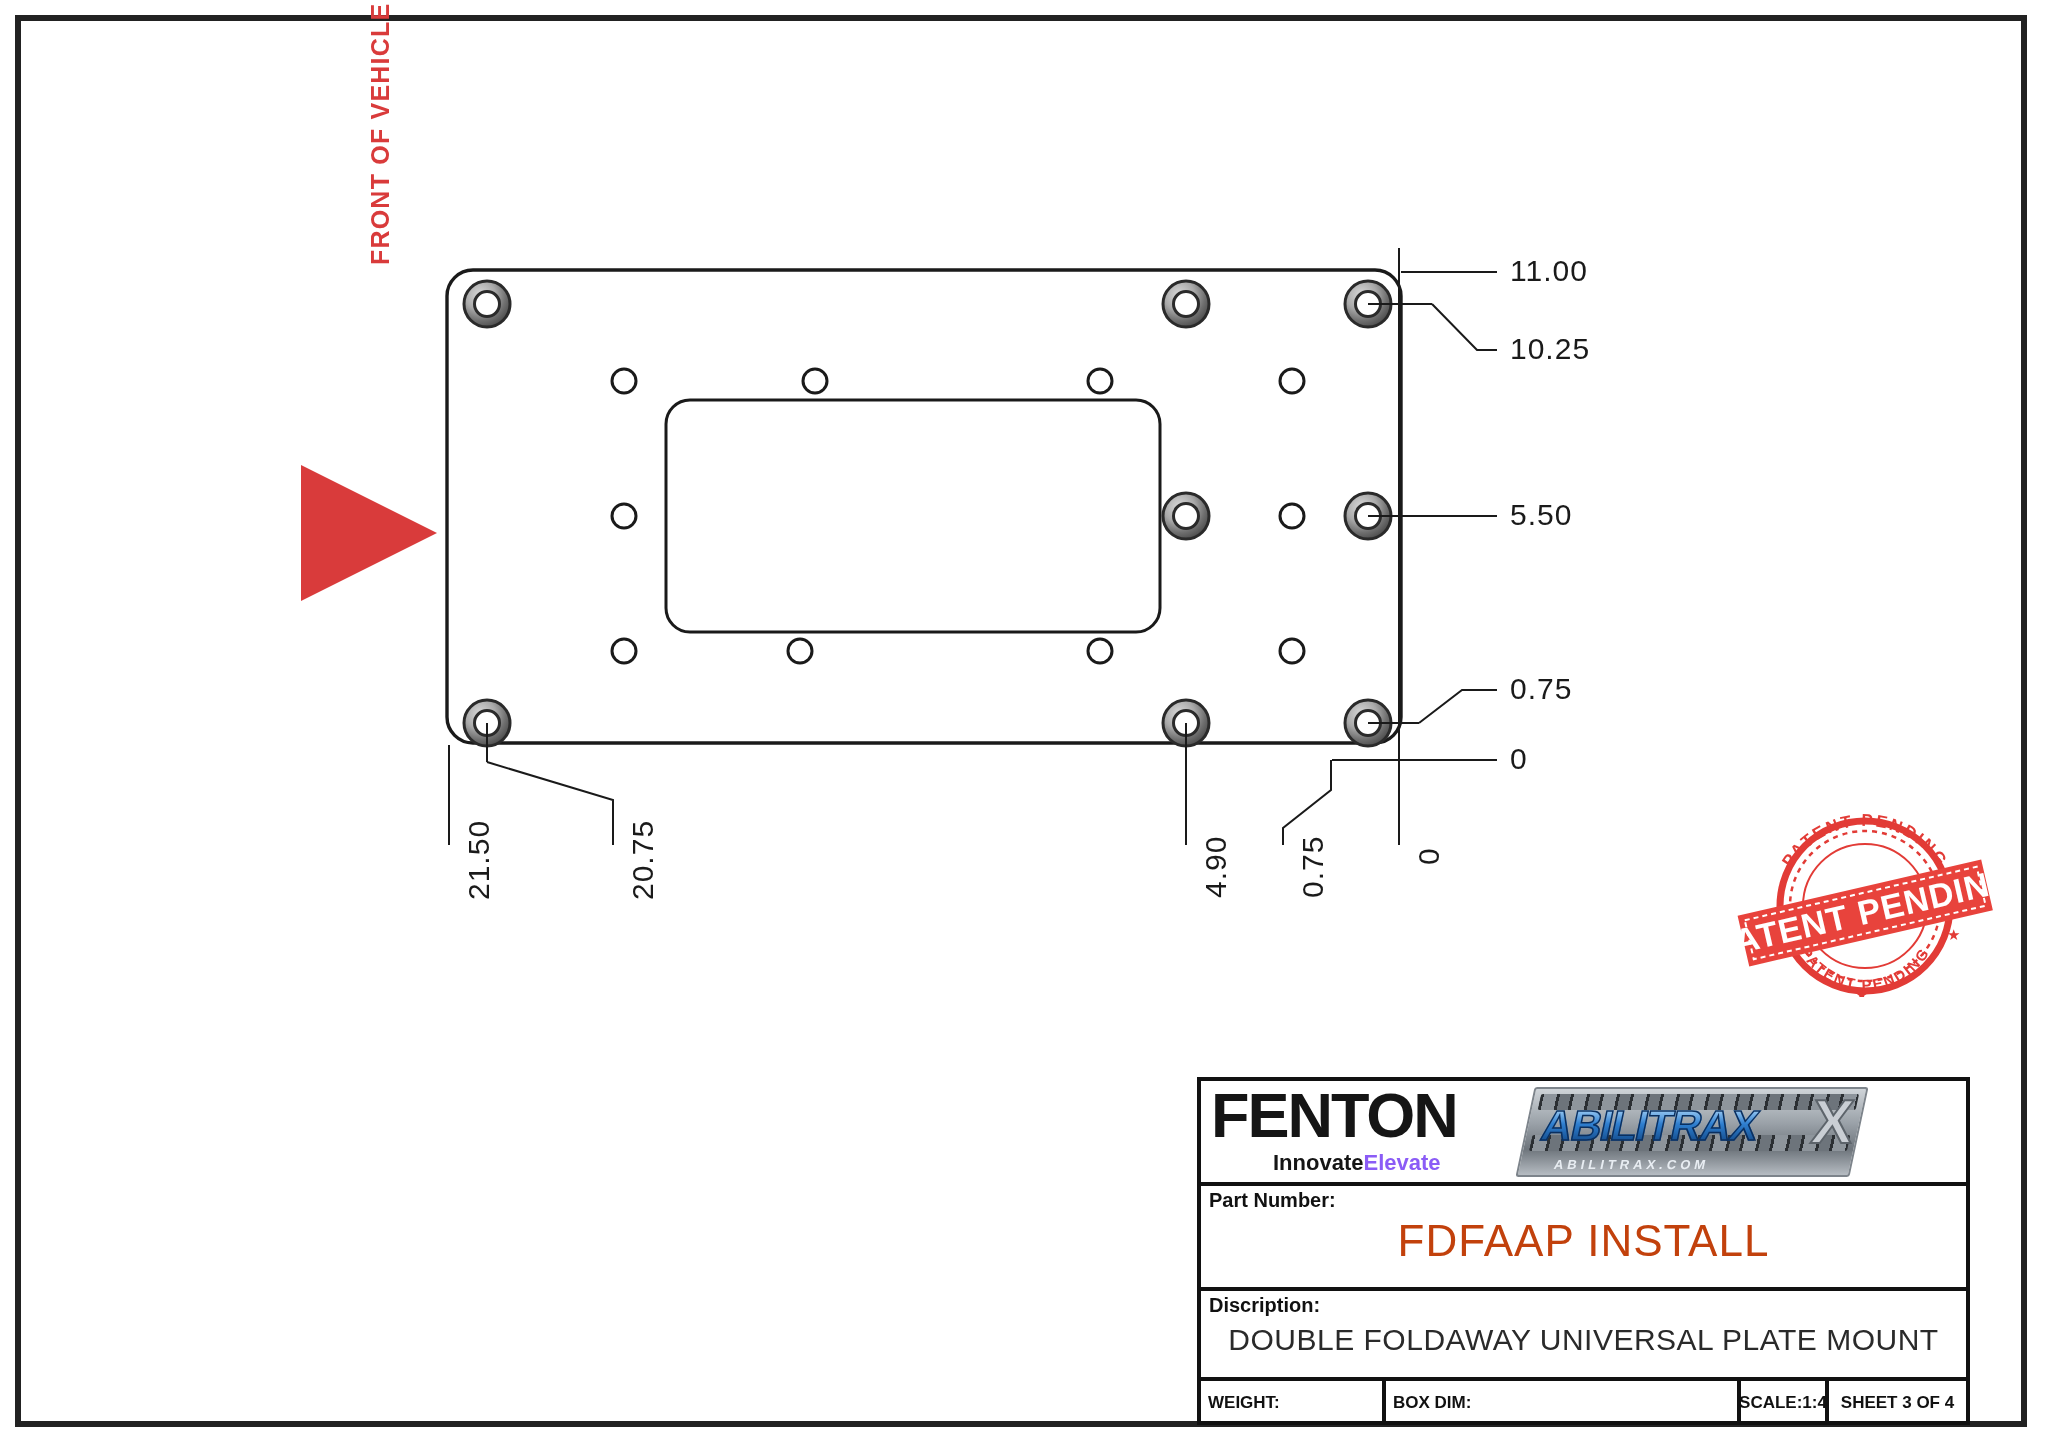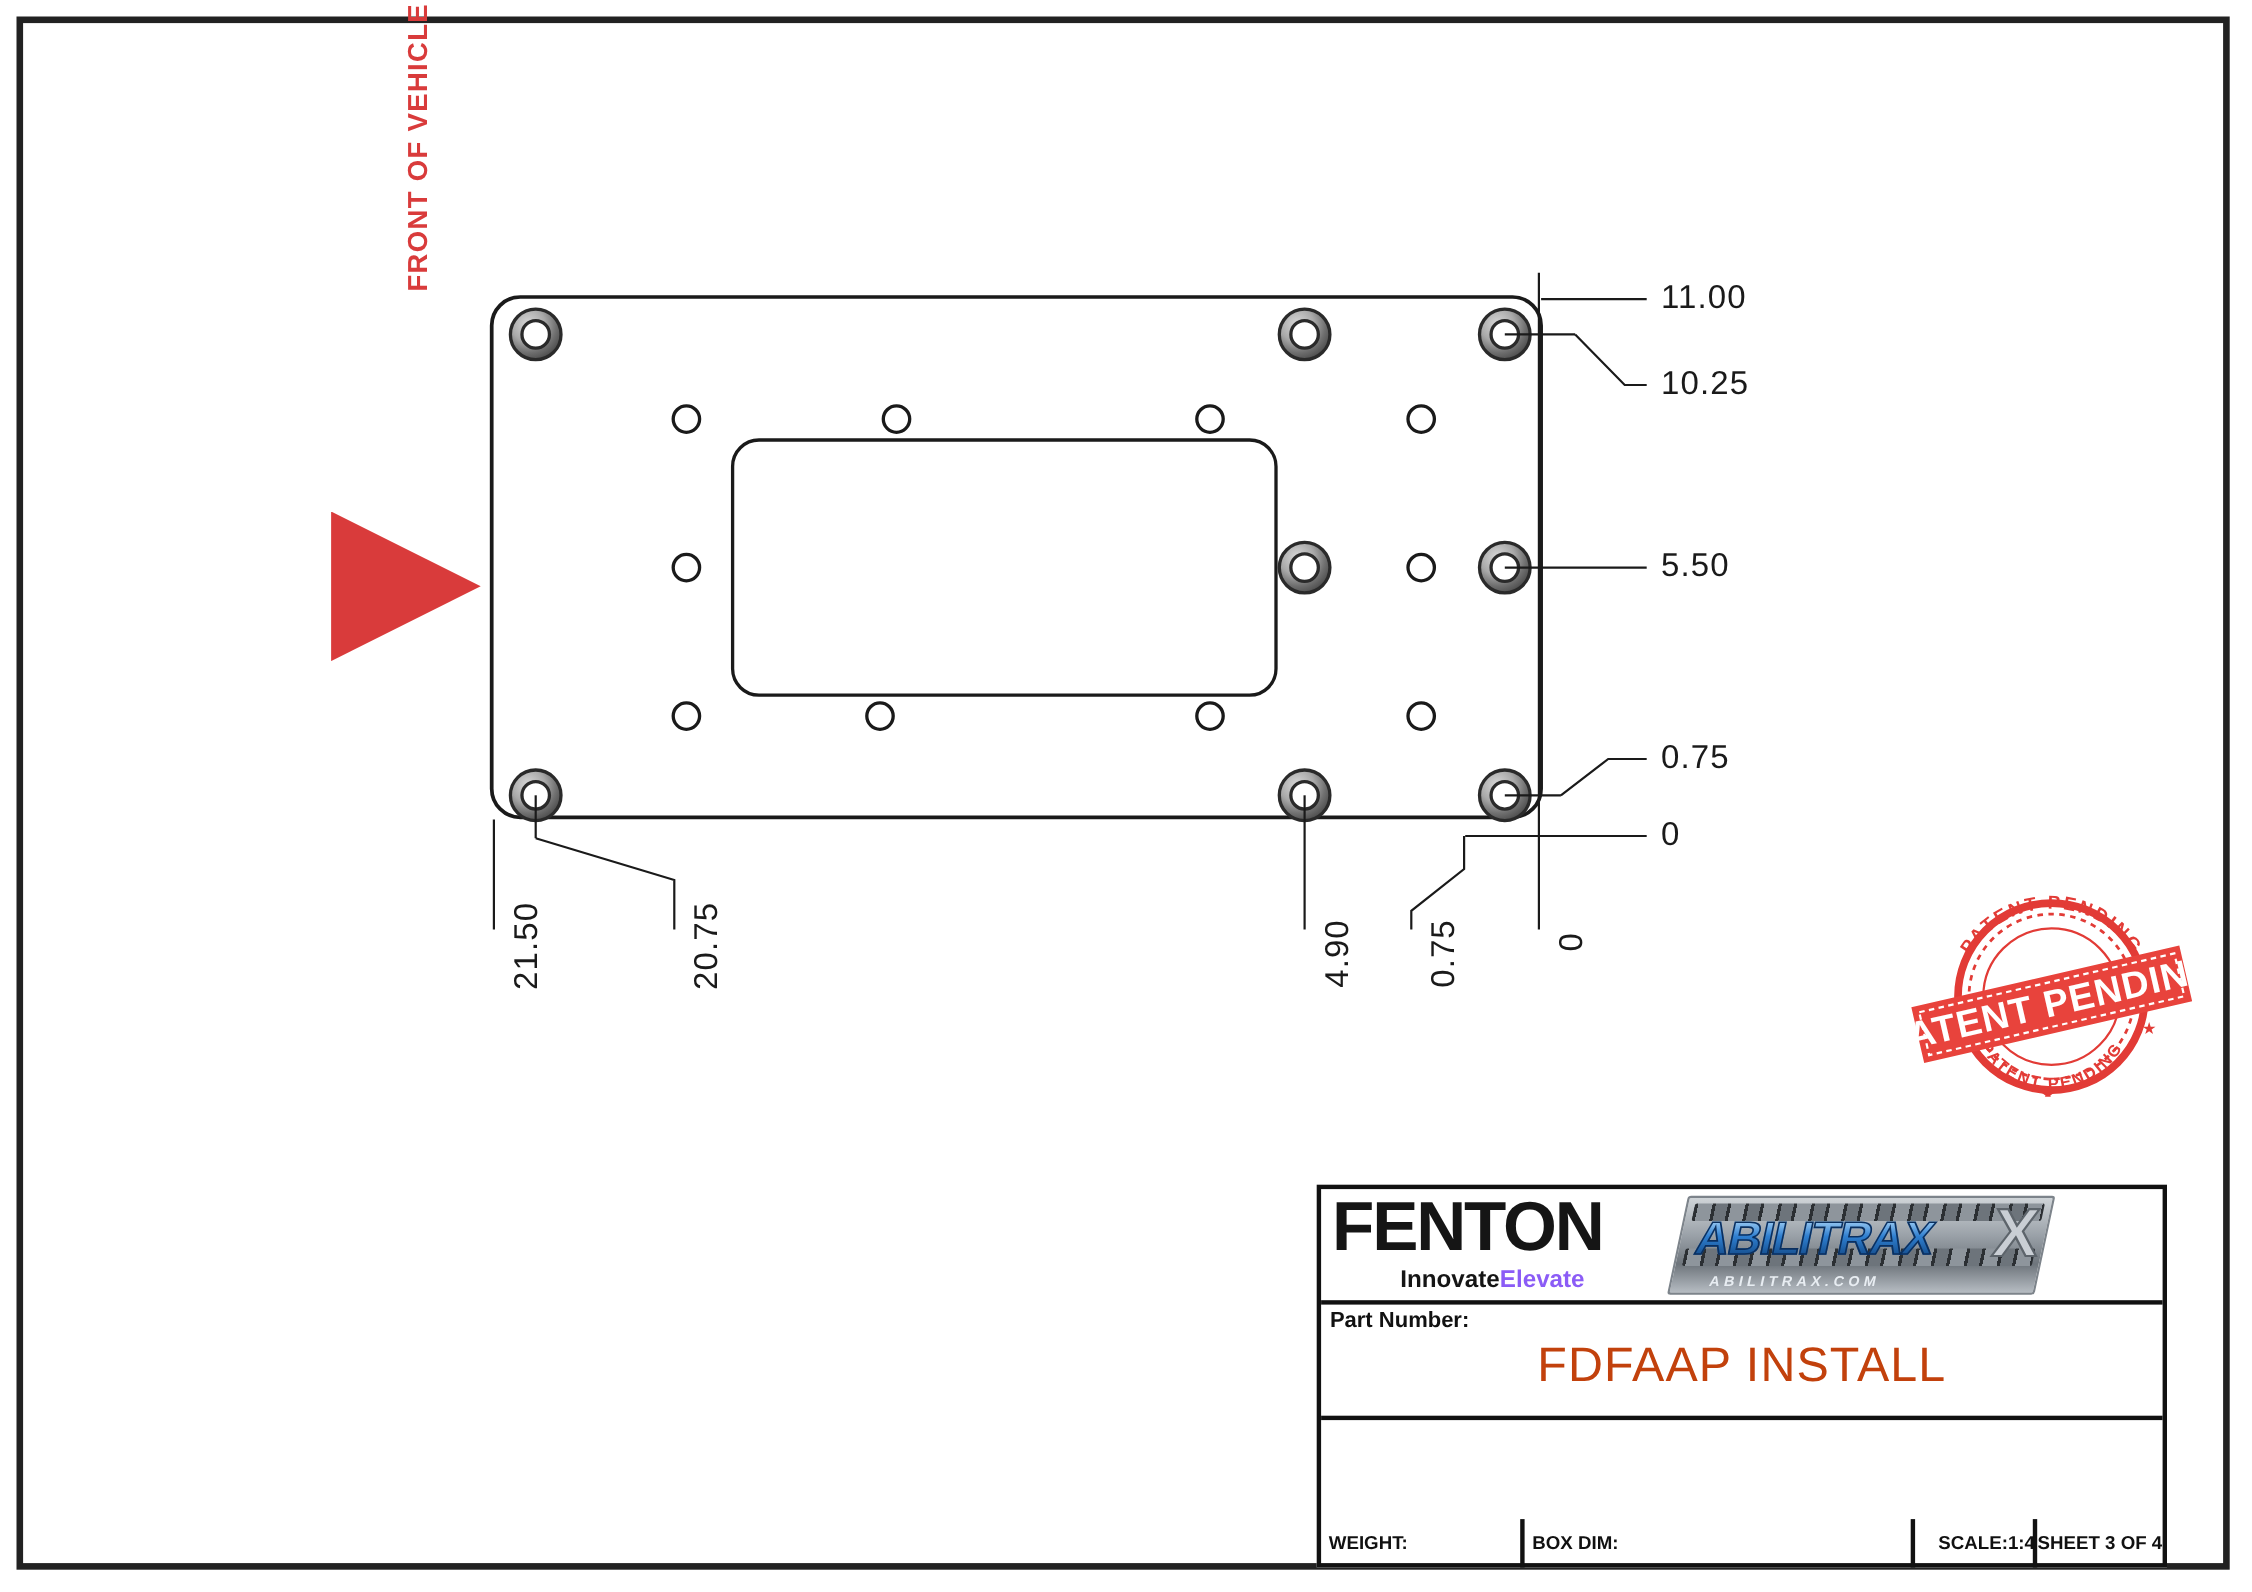--- a/index.html
+++ b/index.html
@@ -44,21 +44,21 @@
               color:#c2410c;letter-spacing:1px;}
   #desc-value{position:absolute;left:0;right:0;top:32px;text-align:center;
               font-size:30px;font-family:"Liberation Sans",sans-serif;
               color:#2a2a2a;letter-spacing:0.5px;}
 
   .foot-cell{border-right:4px solid #111;box-sizing:border-box;
              display:flex;align-items:center;padding-left:7px;
              font-size:17px;font-weight:bold;font-family:"Liberation Sans",sans-serif;color:#111;}
   #foot-weight{width:185px;}
   #foot-box{width:355px;}
-  #foot-scale{width:88px;justify-content:center;padding-left:0;margin-left:23px;}
+  #foot-scale{width:88px;justify-content:center;padding-left:0;}
   #foot-sheet{width:auto;flex:1;border-right:none;justify-content:center;padding-left:0;}
 
   
   #fenton-logo{position:relative;width:300px;height:100px;margin-left:10px;flex:0 0 auto;}
   #fenton-word{position:absolute;left:0;top:2px;font-size:63px;font-weight:bold;
                font-family:"Liberation Sans",sans-serif;color:#151515;
                letter-spacing:-2px;line-height:1;}
   #fenton-tag{position:absolute;left:62px;top:70px;font-size:22px;font-weight:bold;
               font-family:"Liberation Sans",sans-serif;line-height:1;white-space:nowrap;}
   #fenton-tag .innovate{color:#151515;}
@@ -268,20 +268,24 @@
         <div id="ab-x">X</div>
         <div id="ab-url">ABILITRAX.COM</div>
       </div>
     </div>
 
     <div class="tb-row" id="tb-part">
       <div class="tb-caption">Part Number:</div>
       <div id="part-value">FDFAAP INSTALL</div>
     </div>
 
+    <div class="tb-row" id="tb-desc">
+      <div class="tb-caption">Discription:</div>
+      <div id="desc-value">DOUBLE FOLDAWAY UNIVERSAL PLATE MOUNT</div>
+    </div>
 
     <div class="tb-row" id="tb-foot">
       <div class="foot-cell" id="foot-weight">WEIGHT:</div>
       <div class="foot-cell" id="foot-box">BOX DIM:</div>
       <div class="foot-cell" id="foot-scale">SCALE:1:4</div>
       <div class="foot-cell" id="foot-sheet">SHEET 3 OF 4</div>
     </div>
 
   </div>
 

